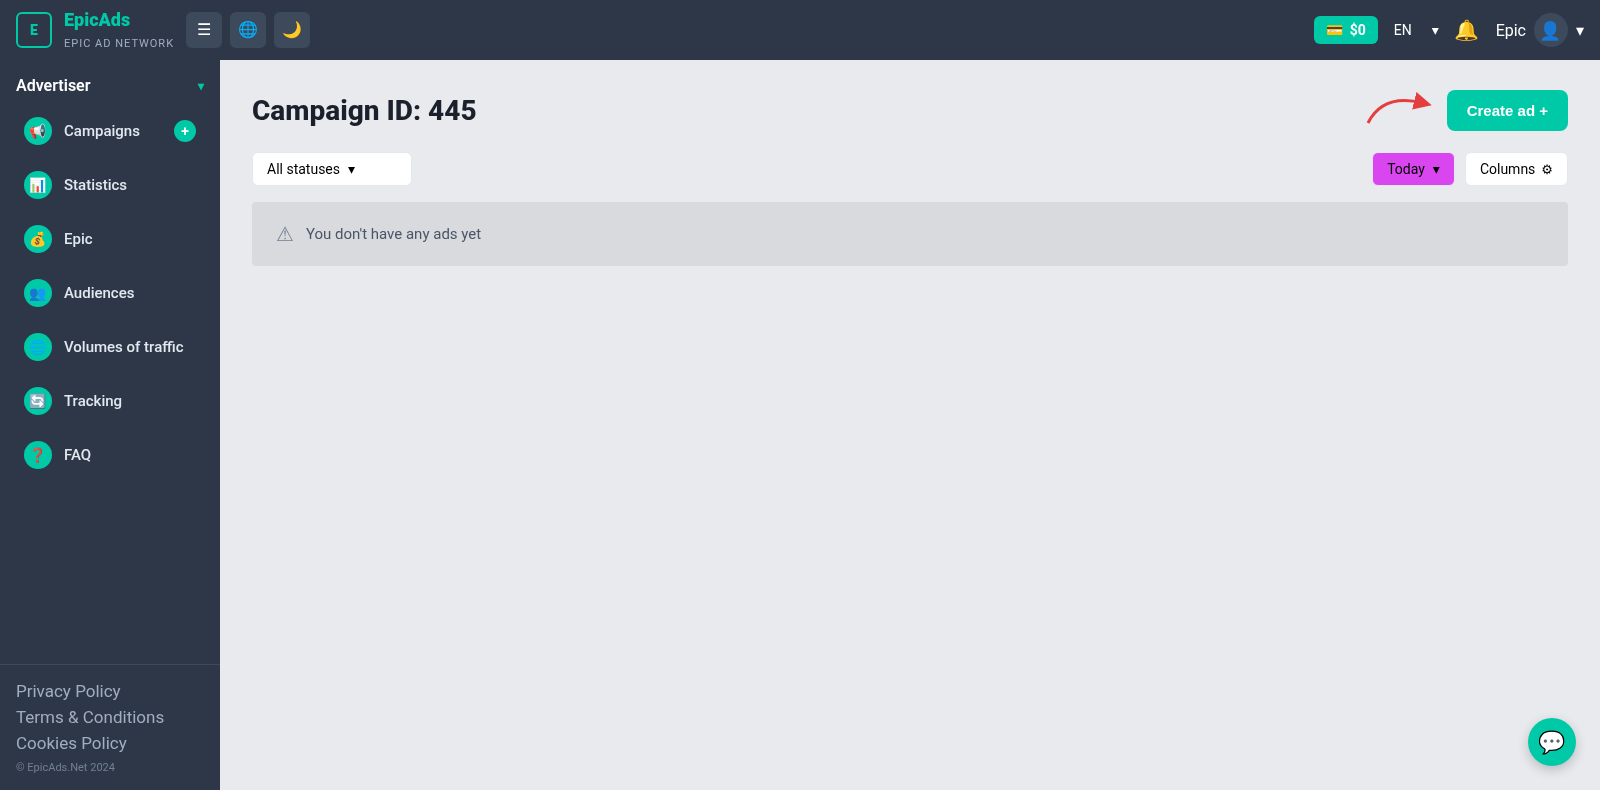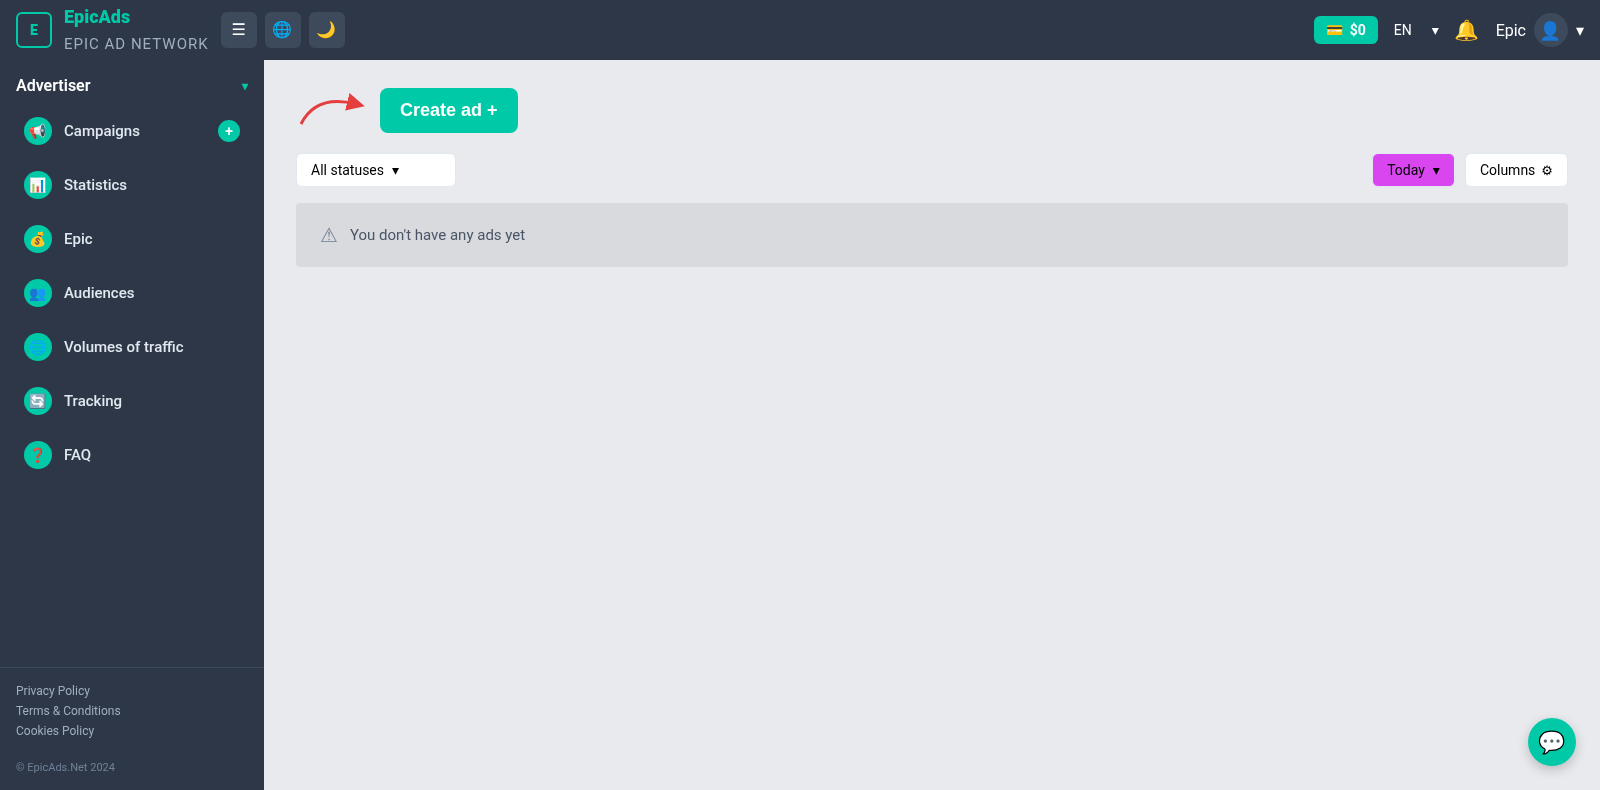--- a/index.html
+++ b/index.html
@@ -20,21 +20,21 @@
       width: 36px; height: 36px;
       border: 2px solid #00c9a7;
       border-radius: 6px;
       display: flex; align-items: center; justify-content: center;
       color: #00c9a7;
       font-weight: 900; font-size: 14px;
     }
     .logo-text { display: flex; flex-direction: column; line-height: 1.1; gap: 9px; }
     .logo-text .epic { color: white; font-size: 18px; font-weight: 900; }
     .logo-text .epic span { color: #00c9a7; }
-    .logo-text .sub { color: #a0aec0; font-size: 15px; letter-spacing: 1px; }
+    .logo-text .sub { color: #a0aec0; font-size: 11px; letter-spacing: 1px; }
     .header-icons { display: flex; align-items: center; gap: 8px; }
     .header-icon-btn {
       width: 36px; height: 36px;
       background: #3d4a5c;
       border-radius: 6px;
       display: flex; align-items: center; justify-content: center;
       cursor: pointer;
       border: none;
       color: white;
       font-size: 16px;
@@ -57,21 +57,21 @@
       border-radius: 50%;
       display: flex; align-items: center; justify-content: center;
       color: #a0aec0; font-size: 18px;
     }
 
     
     .main-layout { display: flex; flex: 1; overflow: hidden; }
 
     
     .sidebar {
-      width: 264px;
+      width: 220px;
       background: #2d3748;
       display: flex;
       flex-direction: column;
       padding: 0;
       flex-shrink: 0;
     }
     .sidebar-role {
       display: flex; align-items: center; justify-content: space-between;
       padding: 16px 16px 8px 16px;
       color: white; font-size: 16px; font-weight: 600;
@@ -104,49 +104,49 @@
       display: flex; align-items: center; justify-content: center;
       color: white; font-size: 14px; font-weight: bold;
     }
     .sidebar-footer {
       padding: 16px;
       border-top: 1px solid #3d4a5c;
     }
     .sidebar-footer a {
       display: block;
       color: #a0aec0;
-      font-size: 12px;
+      font-size: 17px;
       text-decoration: none;
       margin-bottom: 6px;
     }
     .sidebar-footer .copyright {
       color: #718096;
       font-size: 11px;
-      margin-top: 23px;
+      margin-top: 8px;
     }
 
     
     .content {
       flex: 1;
       background: #e8eaed;
       padding: 28px 32px;
       overflow-y: auto;
     }
     .content-header {
       display: flex; align-items: center; justify-content: space-between;
       margin-bottom: 20px;
     }
     .page-title { font-size: 28px; font-weight: 800; color: #1a202c; }
     .create-ad-btn {
       background: #00c9a7;
       color: white;
       border: none;
       padding: 12px 20px;
       border-radius: 8px;
-      font-size: 18px;
+      font-size: 15px;
       font-weight: 700;
       cursor: pointer;
       display: flex; align-items: center; gap: 6px;
     }
 
     
     .filters-row {
       display: flex; align-items: flex-end; justify-content: space-between;
       margin-bottom: 16px;
     }
@@ -294,20 +294,21 @@
     <div class="sidebar-footer">
       <a href="#">Privacy Policy</a>
       <a href="#">Terms &amp; Conditions</a>
       <a href="#">Cookies Policy</a>
       <div class="copyright">© EpicAds.Net 2024</div>
     </div>
   </div>
 
   <div class="content">
     <div class="content-header">
+      <h1 class="page-title">Campaign ID: 445</h1>
       <div style="display:flex;align-items:center;gap:0;">
 
         <div style="position:relative;margin-right:4px;">
           <svg width="80" height="40" viewBox="0 0 80 40">
             <defs>
               <marker id="arrowhead" markerWidth="6" markerHeight="6" refX="3" refY="3" orient="auto">
                 <polygon points="0 0, 6 3, 0 6" fill="#e53e3e"></polygon>
               </marker>
             </defs>
             <path d="M5,35 Q20,5 60,15" stroke="#e53e3e" stroke-width="3" fill="none" marker-end="url(#arrowhead)"></path>

